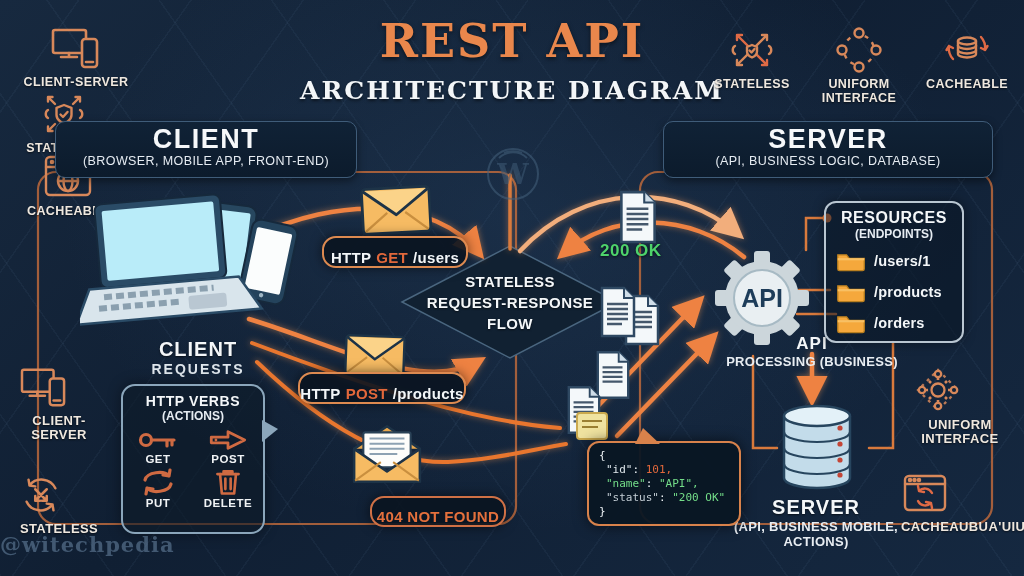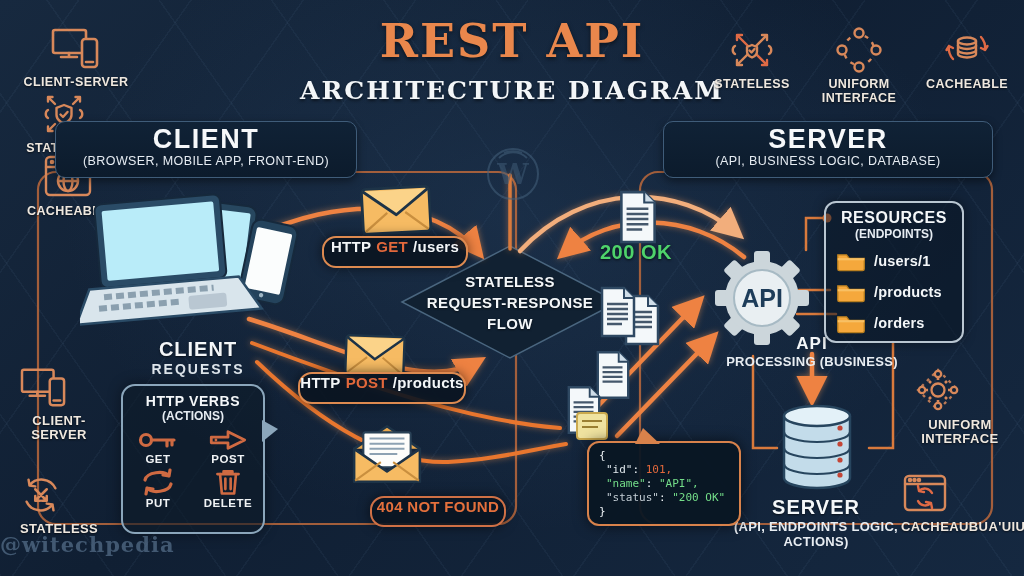--- a/index.html
+++ b/index.html
@@ -35,24 +35,24 @@
   
   .section-header{background:linear-gradient(180deg,#10python,#0c1b2c);
     background:linear-gradient(180deg,#102236,#0c1b2c);
     border:1.5px solid #3f5c79;border-radius:10px;text-align:center;
     box-shadow:0 3px 9px rgba(0,0,0,.45);padding-top:3px;}
   .section-title{font-size:27px;font-weight:700;letter-spacing:1.5px;color:#f6f8fa;line-height:29px;}
   .section-sub{font-size:12.5px;font-weight:400;letter-spacing:.4px;color:#e6ecf2;}
 
   
   .pill{background:rgba(10,20,32,.9);border:2px solid #dd8a50;border-radius:14px;
-    display:flex;align-items:flex-start;justify-content:center;gap:5px;
+    display:flex;align-items:flex-end;justify-content:center;gap:5px;
     font-weight:700;font-size:15px;letter-spacing:.3px;box-shadow:0 0 12px rgba(0,0,0,.55);}
   .t-white{color:#f3f6f8;} .t-orange{color:#e2683b;} .t-err{color:#e4703c;}
-  .ok-label{font-size:20px;font-weight:700;letter-spacing:.5px;color:#4ed36b;
+  .ok-label{font-size:17px;font-weight:700;letter-spacing:.5px;color:#4ed36b;
     text-shadow:0 1px 3px rgba(0,0,0,.7);text-align:center;}
 
   
   .diamond-text{width:210px;text-align:center;font-weight:700;font-size:15px;
     letter-spacing:.4px;line-height:21px;color:#f4f7f9;text-shadow:0 1px 2px rgba(0,0,0,.6);}
 
   
   .cap-big{font-size:20px;font-weight:700;letter-spacing:1px;color:#f4f7f9;text-shadow:0 1px 2px rgba(0,0,0,.6);}
   .cap-small{font-size:14px;font-weight:700;letter-spacing:2px;color:#dfe6ec;}
   .cap-mid{font-size:17px;font-weight:700;letter-spacing:1px;color:#f4f7f9;}
@@ -410,21 +410,21 @@
     <path d="M4,12 V74 a33,10 0 0 0 66,0 V12" fill="#c3dcea" stroke="#27455e" stroke-width="2.5"></path>
     <ellipse cx="37" cy="12" rx="33" ry="10" fill="#e3f1f8" stroke="#27455e" stroke-width="2.5"></ellipse>
     <path d="M4,28 a33,10 0 0 0 66,0 M4,44 a33,10 0 0 0 66,0 M4,60 a33,10 0 0 0 66,0" fill="none" stroke="#27455e" stroke-width="2.2"></path>
     <circle cx="60" cy="24" r="2.6" fill="#c44536"></circle>
     <circle cx="60" cy="40" r="2.6" fill="#c44536"></circle>
     <circle cx="60" cy="56" r="2.6" fill="#c44536"></circle>
     <circle cx="60" cy="71" r="2.6" fill="#c44536"></circle>
   </svg>
   <div class="abs" style="left:723px;top:496px;width:186px;text-align:center;">
     <div class="cap-big">SERVER</div>
-    <div class="cap-sub">(API, ENDPOINTS LOGIC,</div>
+    <div class="cap-sub">(API, BUSINESS MOBILE,</div>
     <div class="cap-sub">ACTIONS)</div>
   </div>
 
   <div class="abs bubble" style="left:587px;top:441px;width:132px;">
     <span class="bubble-tail"></span>
     <div class="code-line br">{</div>
     <div class="code-line ind"><span class="k-w">"id"</span><span class="br">: </span><span class="v-o">101,</span></div>
     <div class="code-line ind"><span class="k-g">"name"</span><span class="br">: </span><span class="v-g">"API",</span></div>
     <div class="code-line ind"><span class="k-gr">"status"</span><span class="br">: </span><span class="v-g">"200 OK"</span></div>
     <div class="code-line br">}</div>

